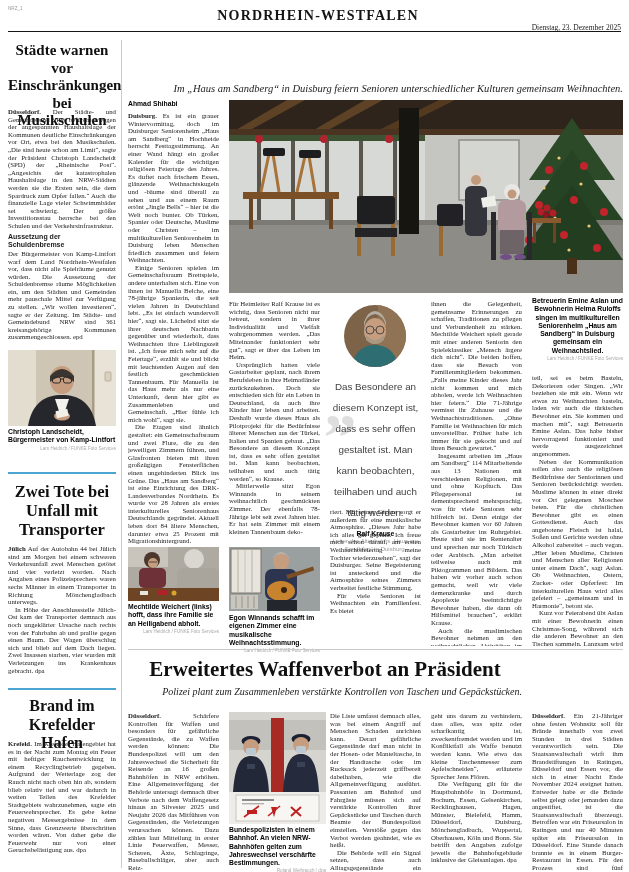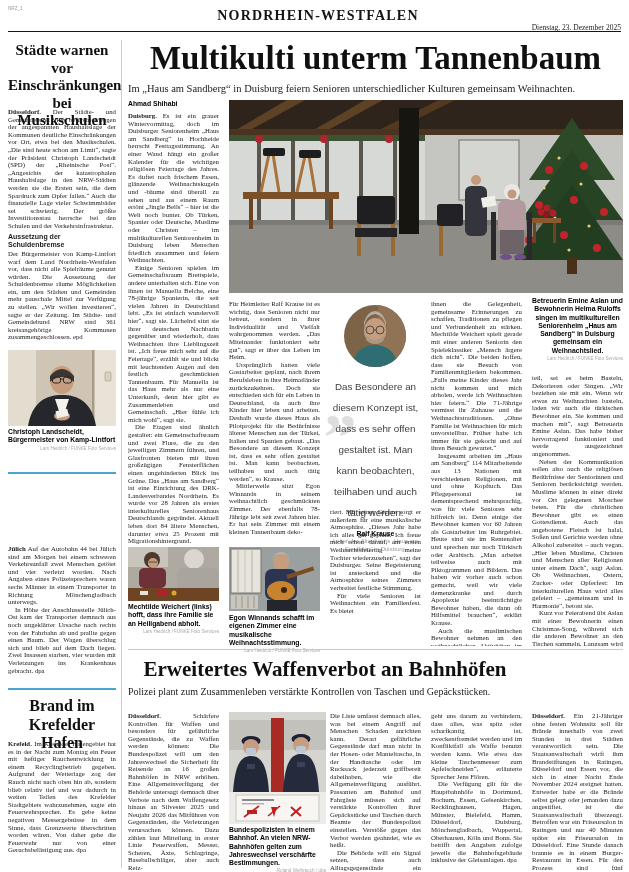--- a/index.html
+++ b/index.html
@@ -9,21 +9,21 @@
   
   .bt{font-size:6.8px;line-height:7.6px;text-align:justify;hyphens:auto;overflow:hidden;}
   .bt p{margin:0;text-indent:7px;}
   .bt p.np{text-indent:0;}
   .city{font-weight:700;}
   
   .cap{font-family:"Liberation Sans",sans-serif;font-weight:700;font-size:6.8px;line-height:8.3px;color:#000;}
   .credit{font-family:"Liberation Sans",sans-serif;font-size:4.6px;line-height:7px;color:#a9a9a9;text-align:right;}
   
   .hl{font-weight:700;text-align:center;color:#101010;margin:0;}
-  .deck{text-align:left;color:#1b1b1b;}
+  .deck{text-align:right;color:#1b1b1b;font-style:italic;}
   .minisub{font-family:"Liberation Sans",sans-serif;font-weight:700;font-size:7px;line-height:8.2px;
            margin:3px 0 1px;text-indent:0 !important;text-align:left;}
   
   .rule-blue{background:#4aa5d0;height:2px;}
   .hdr-rule{background:#161616;height:1.2px;}
   .sec-rule{background:#c9c9c9;height:0.8px;}
   .vrule{width:1px;background:#cccccc;}
   
   .ed{font-family:"Liberation Sans",sans-serif;font-size:4.6px;color:#9a9a9a;}
   .sect{font-size:14px;font-weight:700;letter-spacing:1.2px;text-align:center;color:#141414;}
@@ -74,32 +74,32 @@
       <ellipse cx="54" cy="66" rx="8" ry="4.5" fill="#c79d7f"></ellipse>
       <rect x="48" y="60" width="12" height="7" fill="#f2f0ea" transform="rotate(-12 54 63)"></rect>
     </svg>
   </div>
   <div class="abs capbox" style="left:8px;top:428px;width:108px;">
     <div class="cap">Christoph Landscheidt, Bürgermeister von Kamp-Lintfort</div>
     <div class="credit">Lars Heidrich / FUNKE Foto Services</div>
   </div>
 
   <div class="abs rule-blue" style="left:8px;top:472px;width:108px;"></div>
+  <h2 class="abs hl" style="left:8px;top:482px;width:108px;font-size:16.5px;line-height:19px;">Zwei Tote bei Unfall mit Transporter</h2>
   <div class="abs bt" style="left:8px;top:545px;width:108px;height:132px;">
     <p class="np"><span class="city">Jülich</span> <span>Auf der Autobahn 44 bei Jülich sind am Morgen bei einem schweren Verkehrsunfall zwei Menschen getötet und vier verletzt worden. Nach Angaben eines Polizeisprechers waren sechs Männer in einem Transporter in Richtung Mönchengladbach unterwegs.</span></p>
     <p>In Höhe der Anschlussstelle Jülich-Ost kam der Transporter demnach aus noch ungeklärter Ursache nach rechts von der Fahrbahn ab und prallte gegen einen Baum. Der Wagen überschlug sich und blieb auf dem Dach liegen. Zwei Insassen starben, vier wurden mit Verletzungen ins Krankenhaus gebracht. dpa</p>
   </div>
 
   <div class="abs rule-blue" style="left:8px;top:688px;width:108px;"></div>
   <h2 class="abs hl" style="left:8px;top:697px;width:108px;font-size:16px;line-height:18.5px;">Brand im Krefelder Hafen</h2>
   <div class="abs bt" style="left:8px;top:740px;width:108px;height:128px;">
     <p class="np"><span class="city">Krefeld.</span> <span>Im Krefelder Hafengebiet hat es in der Nacht zum Montag ein Feuer mit heftiger Rauchentwicklung in einem Recyclingbetrieb gegeben. Aufgrund der Wetterlage zog der Rauch nicht nach oben hin ab, sondern blieb relativ tief und war dadurch in weiten Teilen des Krefelder Stadtgebiets wahrzunehmen, sagte ein Feuerwehrsprecher. Es gebe keine negativen Messergebnisse in dem Sinne, dass Grenzwerte überschritten worden wären. Von daher gehe die Feuerwehr nur von einer Geruchsbelästigung aus. dpa</span></p>
   </div>
 
-  <h1 class="abs hl" style="left:128px;top:40px;width:495px;font-size:33px;line-height:36px;">Multikulti unterm Tannenbaum</h1>
   <div class="abs deck" style="left:128px;top:83px;width:495px;font-size:10.5px;">Im „Haus am Sandberg“ in Duisburg feiern Senioren unterschiedlicher Kulturen gemeinsam Weihnachten.</div>
 
   <div class="abs" style="left:229px;top:100px;width:394px;height:193px;">
     <svg width="394" height="193" viewBox="0 0 394 193" preserveAspectRatio="none">
       <rect width="394" height="193" fill="#b9b6ae"></rect>
       <rect width="394" height="34" fill="#2e241b"></rect>
       <path d="M0,34 L58,0 L76,0 L14,34 Z" fill="#5d4226"></path>
       <path d="M78,34 L136,0 L154,0 L92,34 Z" fill="#5d4226"></path>
       <path d="M150,30 L210,0 L226,0 L166,30 Z" fill="#52391f"></path>
       <rect y="29" width="394" height="6" fill="#4a3421"></rect>
@@ -276,21 +276,21 @@
   </div>
 
   <div class="abs bt" style="left:532px;top:374px;width:91px;height:272px;">
     <p class="np">teil, sei es beim Basteln, Dekorieren oder Singen. „Wir beziehen sie mit ein. Wenn wir etwas zu Weihnachten basteln, laden wir auch die türkischen Bewohner ein. Sie kommen und machen mit“, sagt Betreuerin Emine Aslan. Das habe bisher hervorragend funktioniert und werde ausgezeichnet angenommen.</p>
     <p>Neben der Kommunikation sollen also auch die religiösen Bedürfnisse der Seniorinnen und Senioren berücksichtigt werden. Muslime können in einer direkt vor Ort gelegenen Moschee beten. Für die christlichen Bewohner gibt es einen Gottesdienst. Auch das angebotene Fleisch ist halal, Soßen und Gerichte werden ohne Alkohol zubereitet – auch vegan. „Hier leben Muslime, Christen und Menschen aller Religionen unter einem Dach“, sagt Aslan. Ob Weihnachten, Ostern, Zucker- oder Opferfest: Im interkulturellen Haus wird alles gefeiert – „gemeinsam und in Harmonie“, betont sie.</p>
     <p>Kurz vor Feierabend übt Aslan mit einer Bewohnerin einen Christmas-Song, während sich die anderen Bewohner an den Tischen sammeln. Langsam wird es ruhig, bevor das tägliche Programm weitergeht.</p>
   </div>
 
   <div class="abs sec-rule" style="left:128px;top:649px;width:495px;"></div>
 
-  <h2 class="abs hl" style="left:128px;top:657px;width:394px;font-size:21px;line-height:24px;white-space:nowrap;">Erweitertes Waffenverbot an Bahnhöfen</h2>
+  <h2 class="abs hl" style="left:128px;top:657px;width:394px;font-size:21px;line-height:24px;white-space:nowrap;">Erweitertes Waffenverbot an Präsident</h2>
   <div class="abs deck" style="left:128px;top:686px;width:394px;font-size:10px;">Polizei plant zum Zusammenleben verstärkte Kontrollen von Taschen und Gepäckstücken.</div>
 
   <div class="abs bt" style="left:128px;top:712px;width:91px;height:160px;">
     <p class="np"><span class="city">Düsseldorf.</span> <span>Schärfere Kontrollen für Waffen und besonders für gefährliche Gegenstände, die zu Waffen werden können: Die Bundespolizei will um den Jahreswechsel die Sicherheit für Reisende an 16 großen Bahnhöfen in NRW erhöhen. Eine Allgemeinverfügung der Behörde untersagt demnach über Verbote nach dem Waffengesetz hinaus an Silvester 2025 und Neujahr 2026 das Mitführen von Gegenständen, die Verletzungen verursachen können. Dazu zählen laut Mitteilung in erster Linie Feuerwaffen, Messer, Scheren, Äxte, Schlagringe, Baseballschläger, aber auch Reiz-</span></p>
   </div>
 
   <div class="abs" style="left:229px;top:712px;width:97px;height:112px;">
     <svg width="97" height="112" viewBox="0 0 97 112" preserveAspectRatio="none">
       <rect width="97" height="80" fill="#d6d4cf"></rect>
       <rect y="8" width="97" height="30" fill="#c3c1bb"></rect>

